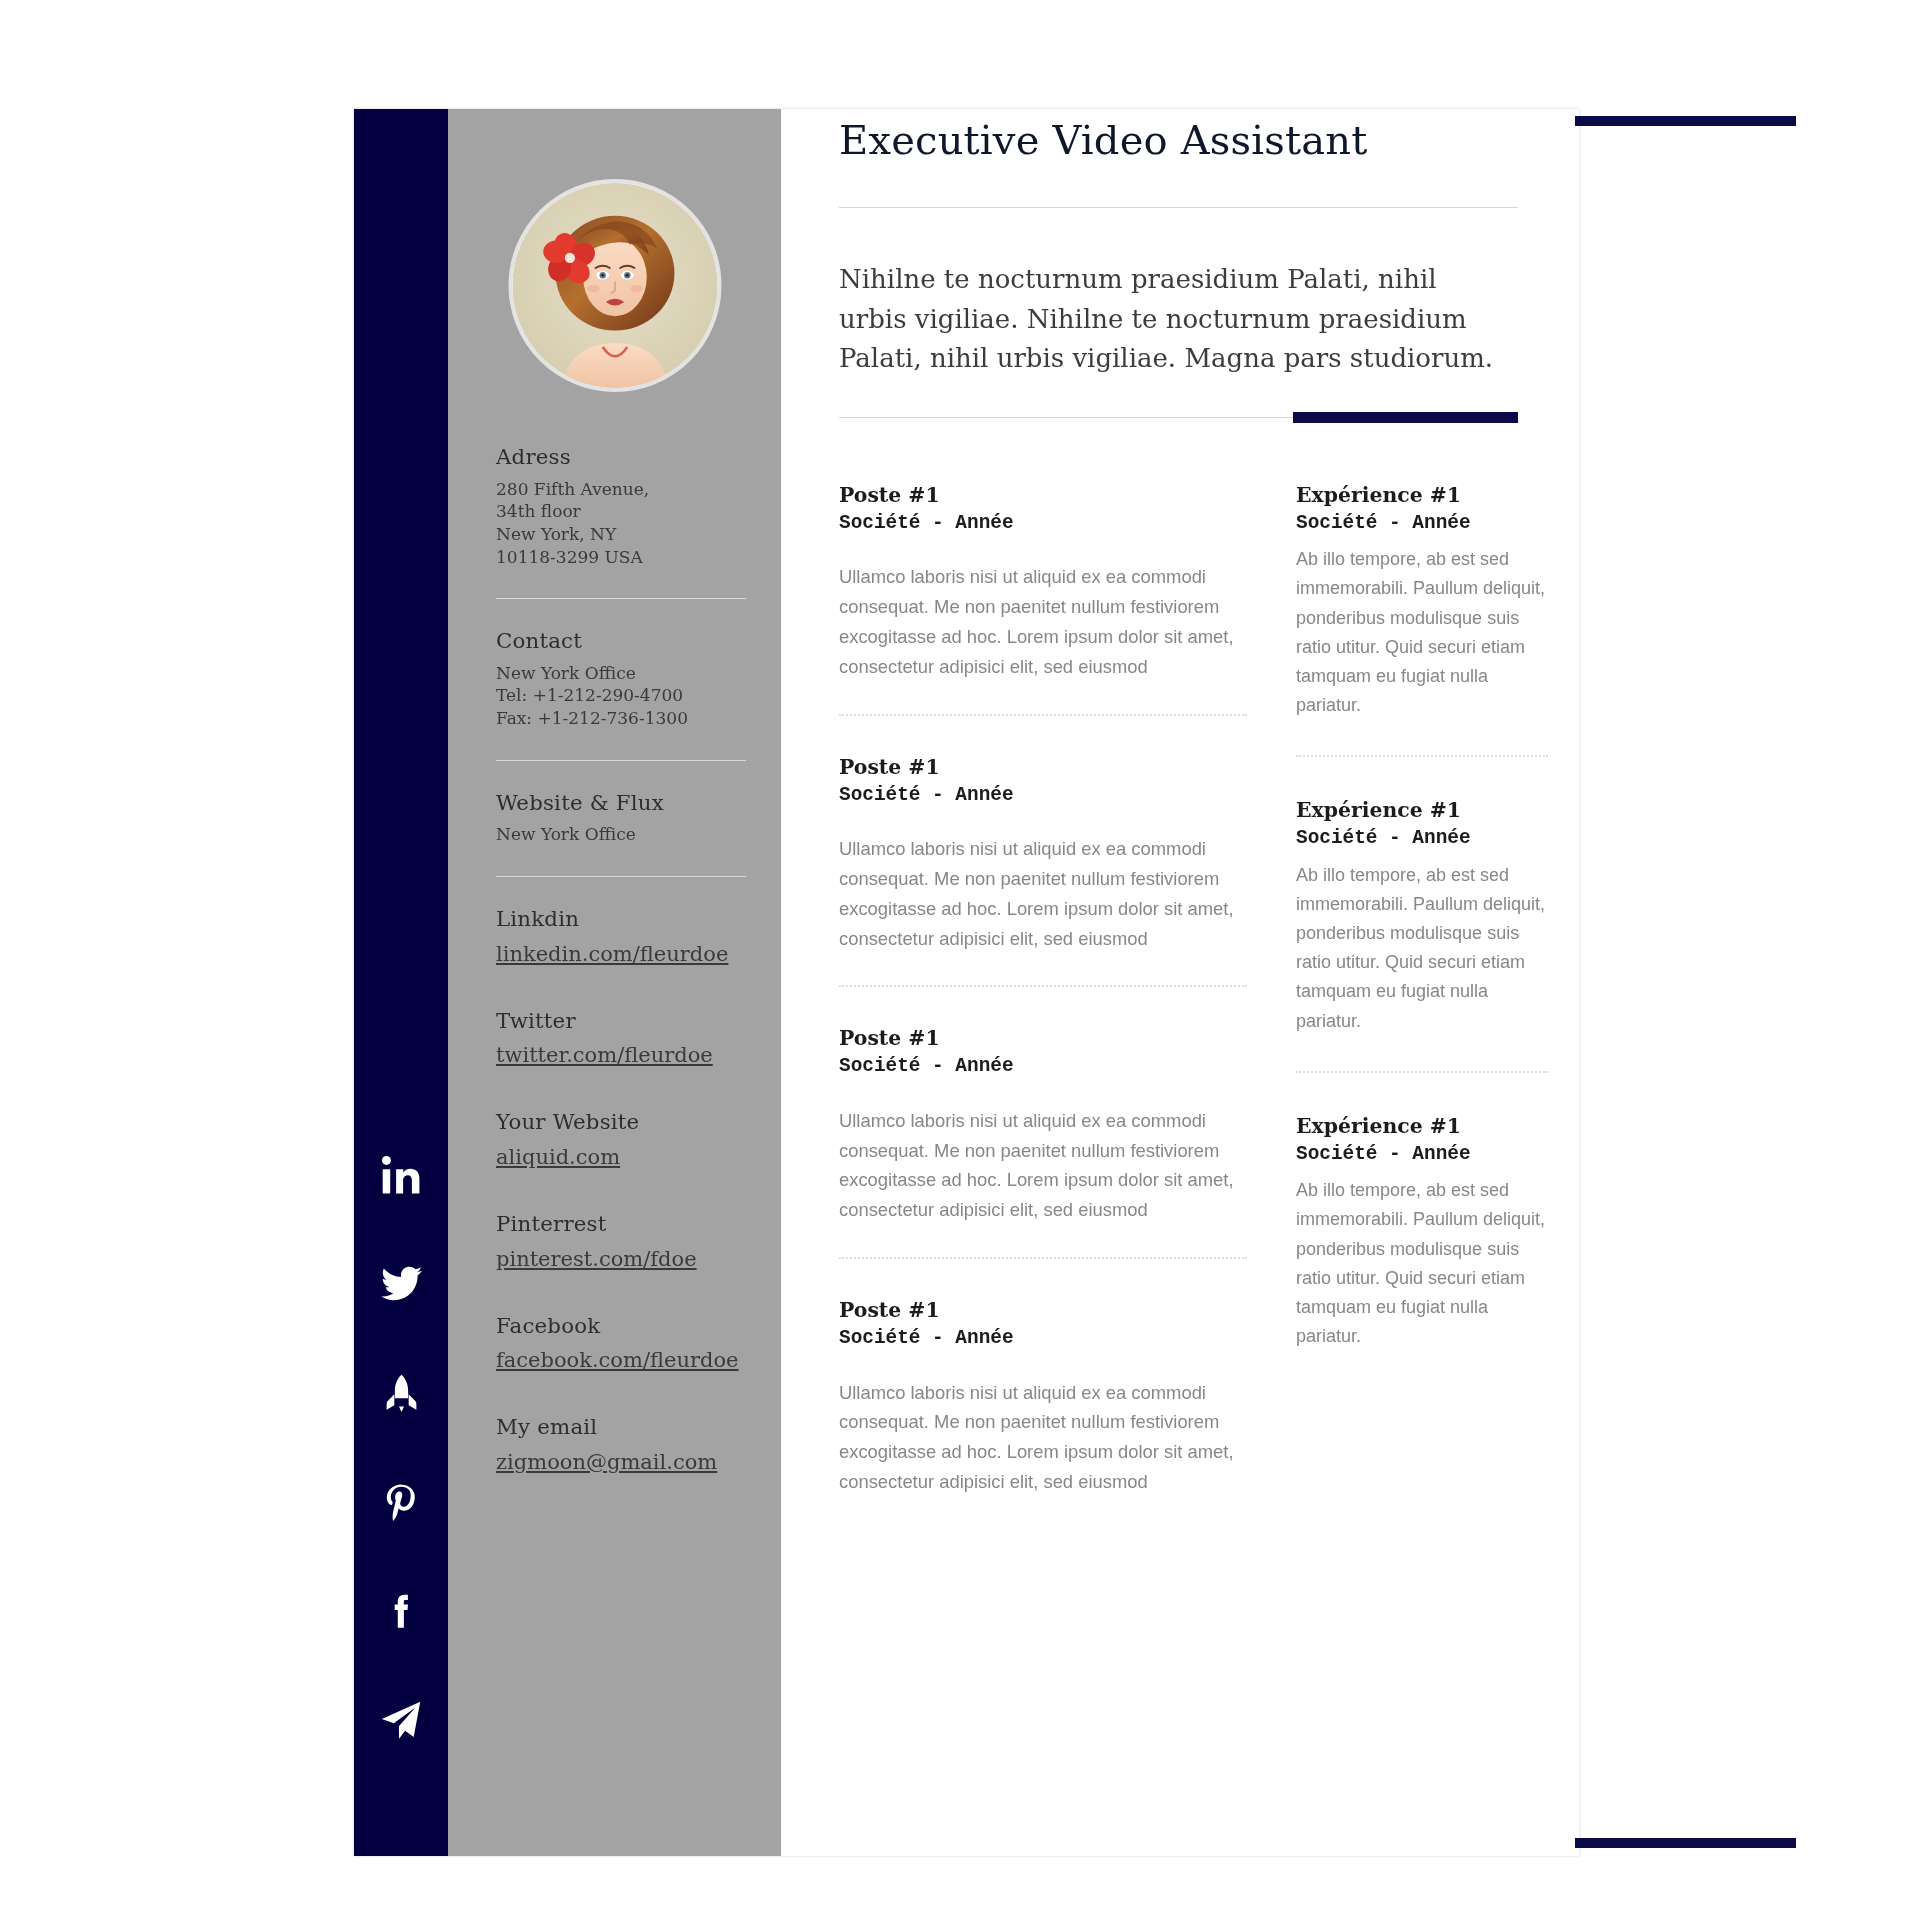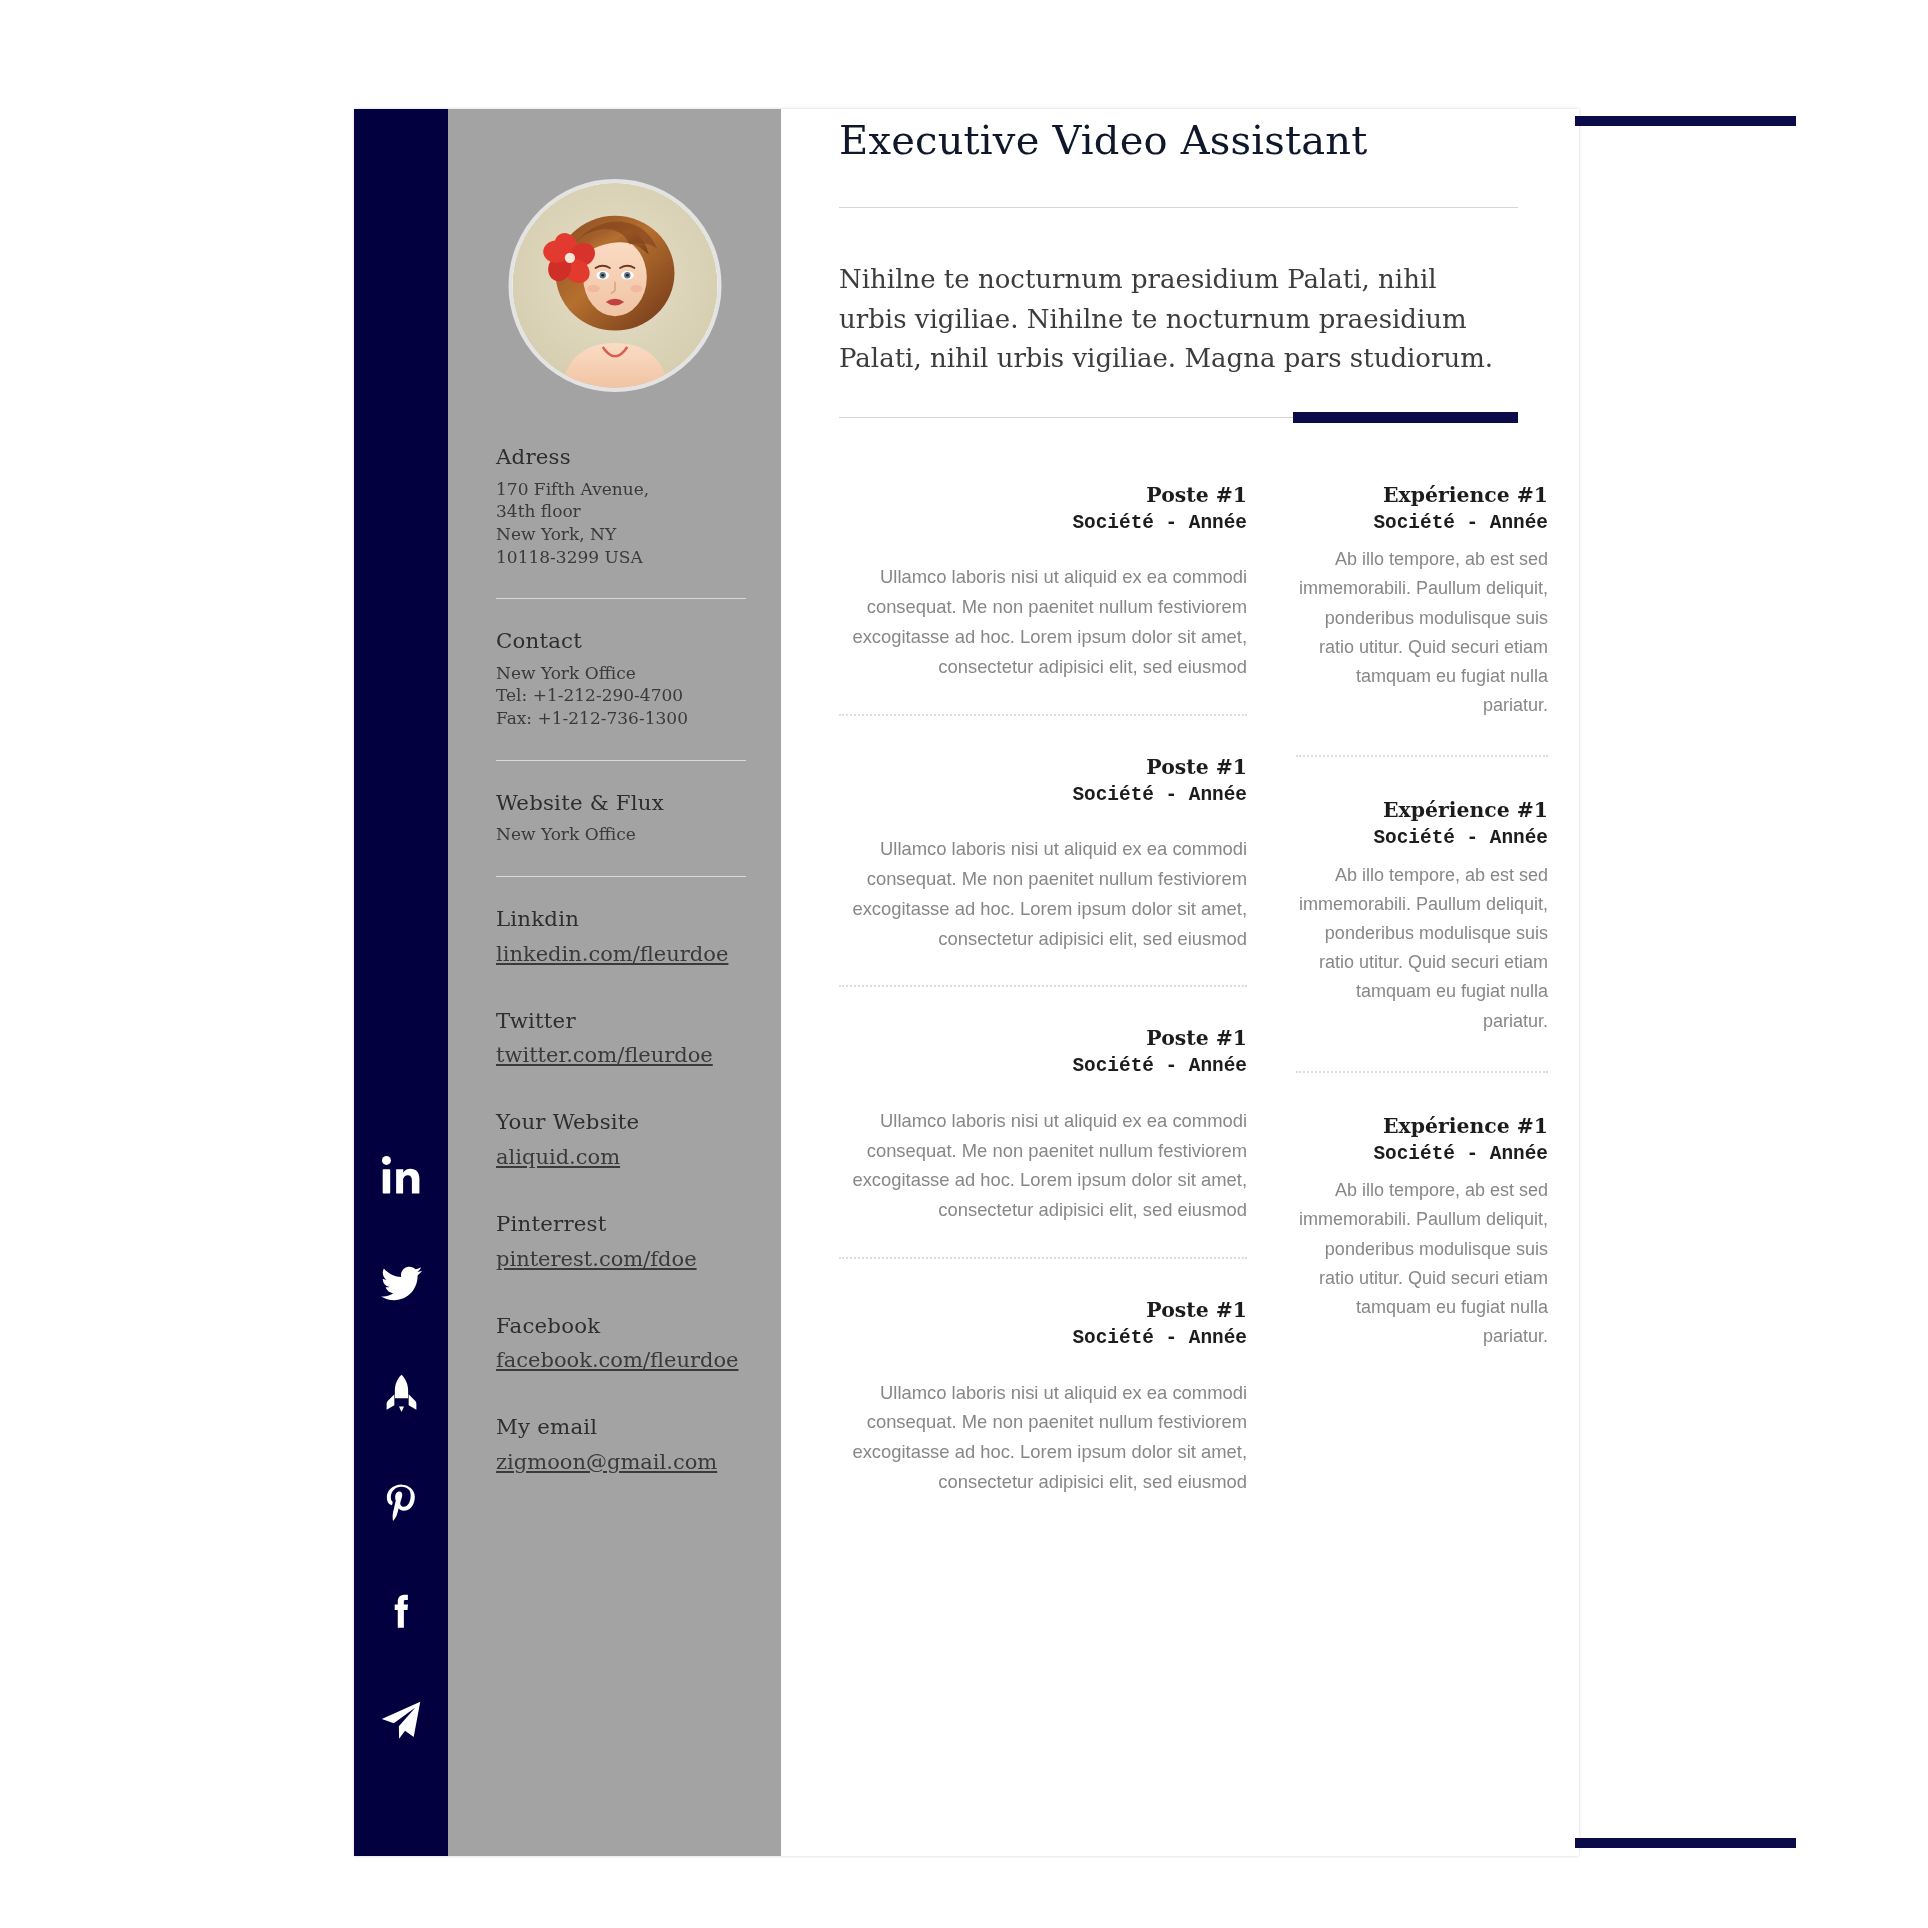--- a/index.html
+++ b/index.html
@@ -217,21 +217,21 @@
   }
 
   .columns {
     display: flex;
     margin-top: 58px;
     width: 980px;
   }
   .col-left { width: 408px; margin-right: 49px; }
   .col-right { width: 252px; }
 
-  .entry { margin-bottom: 0; text-align: right; }
+  .entry { margin-bottom: 0; }
   .entry-h {
     font-family: "DejaVu Serif", serif;
     font-weight: bold;
     font-size: 20.4px;
     color: #1c1c1c;
     margin: 0;
     line-height: 1.42;
   }
   .entry-sub {
     font-family: Liberation Mono, monospace;
@@ -371,21 +371,21 @@
 
             <path d="M88 160q12 18 24 0" stroke="#d8604f" stroke-width="2.4" fill="none"></path>
           </svg>
         </div>
       </div>
 
       <div class="side-content">
 
         <div class="side-block">
           <div class="side-h">Adress</div>
-          <div class="side-line">170 Fifth Avenue,</div>
+          <div class="side-line">280 Fifth Avenue,</div>
           <div class="side-line">34th floor</div>
           <div class="side-line">New York, NY</div>
           <div class="side-line">10118-3299 USA</div>
         </div>
 
         <div class="side-sep"></div>
 
         <div class="side-block">
           <div class="side-h">Contact</div>
           <div class="side-line">New York Office</div>

